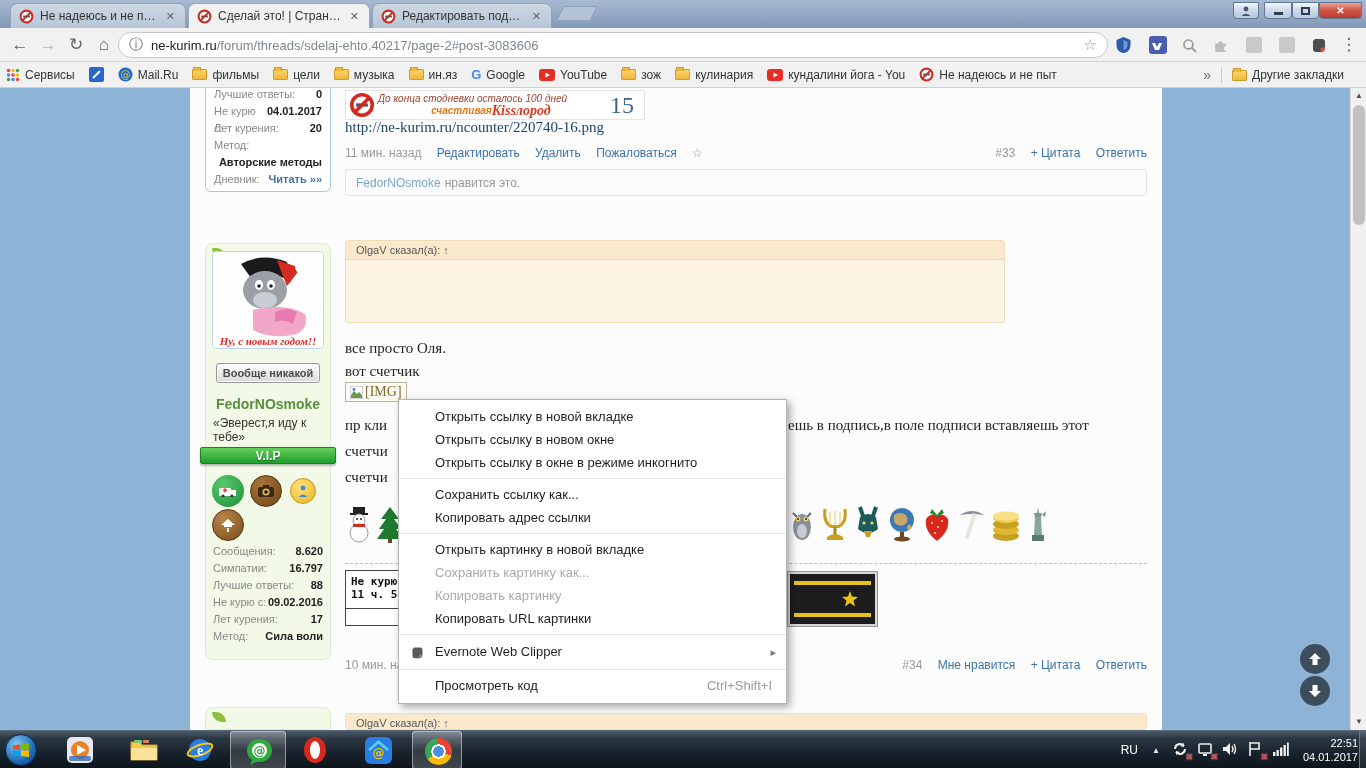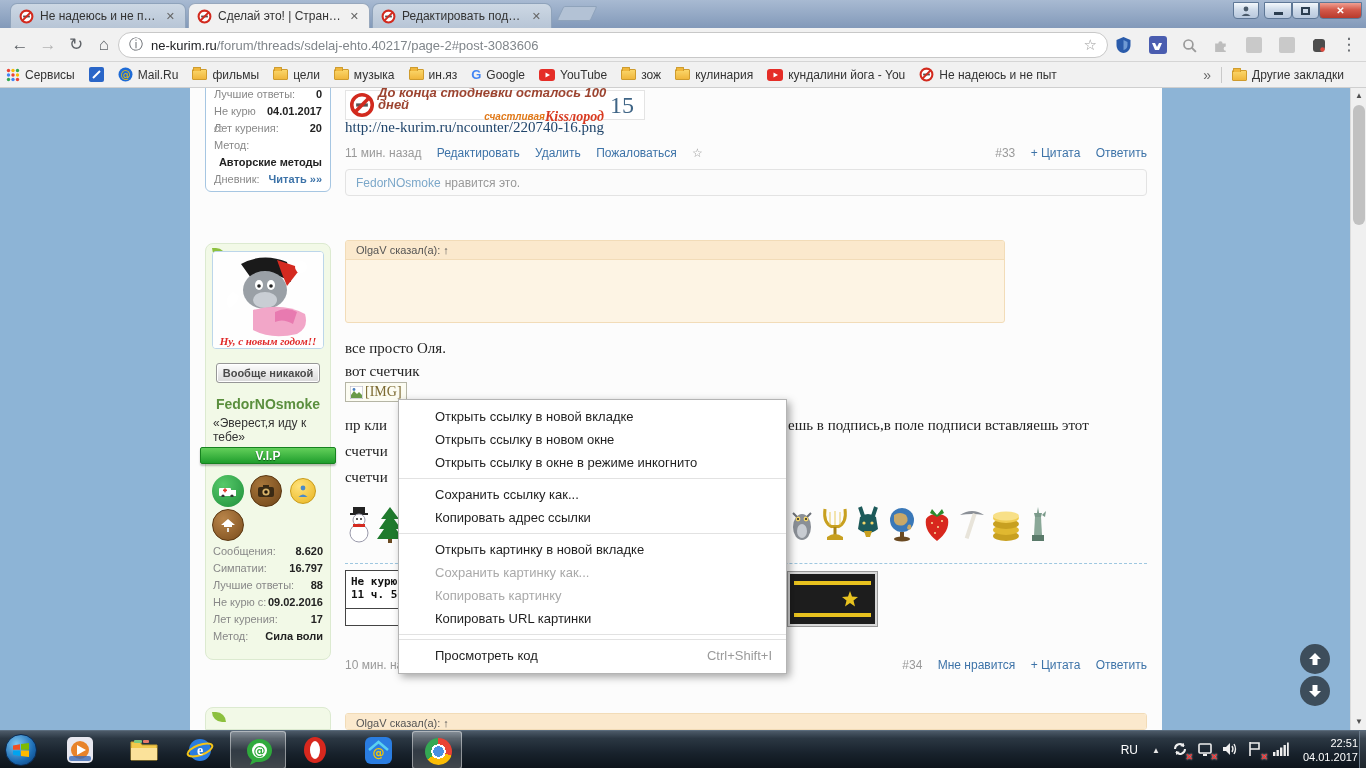--- a/index.html
+++ b/index.html
@@ -314,22 +314,22 @@
         </div>
     </div>
 
     <div class="abs" style="left:345px;top:2px;width:300px;height:30px;background:#fff;border:1px solid #e4e4e4;display:flex;align-items:center">
       <svg width="26" height="26" viewBox="0 0 16 16" style="margin:0 3px">
           <circle cx="8" cy="8" r="6.3" fill="#fff" stroke="#d22a1e" stroke-width="2.2"></circle>
           <rect x="4.4" y="7" width="7.2" height="2" fill="#555"></rect>
           <line x1="3.6" y1="12.4" x2="12.4" y2="3.6" stroke="#d22a1e" stroke-width="2.2"></line>
         </svg>
       <div style="flex:1;line-height:12px">
-        <div style="font-size:13px;font-style:italic;font-weight:bold;color:#9c4430">До конца стодневки осталось 100 дней</div>
-        <div style="display:flex;justify-content:flex-end;padding-right:6px">
+        <div style="font-size:10px;font-style:italic;font-weight:normal;color:#9c4430">До конца стодневки осталось 100 дней</div>
+        <div style="display:flex;justify-content:center;padding-right:6px">
           <span style="font-size:10px;font-style:italic;font-weight:bold;color:#e07818">счастливая</span>
           <span style="font-family:'Liberation Serif',serif;font-style:italic;font-weight:bold;font-size:14px;color:#d93a20">Kissлород</span>
         </div>
       </div>
       <div style="width:34px;font-family:'Liberation Serif',serif;font-size:24px;color:#3f6586">15</div>
     </div>
 
     <div class="bodytxt" style="left:345px;top:31px;color:#20456b">http://ne-kurim.ru/ncounter/220740-16.png</div>
 
     <div class="pfoot" style="left:345px;top:58px">
@@ -580,20 +580,28 @@
       <div class="mi">Открыть ссылку в окне в режиме инкогнито</div>
       <div class="msep"></div>
       <div class="mi">Сохранить ссылку как...</div>
       <div class="mi">Копировать адрес ссылки</div>
       <div class="msep"></div>
       <div class="mi">Открыть картинку в новой вкладке</div>
       <div class="mi dis">Сохранить картинку как...</div>
       <div class="mi dis">Копировать картинку</div>
       <div class="mi">Копировать URL картинки</div>
       <div class="msep"></div>
+      <div class="mi ever">
+        <svg class="eico" width="15" height="15" viewBox="0 0 18 18">
+            <path d="M5 3 3 5v8c0 2 1 3 3 3h5c2 0 4-2 4-5V6c0-2-1-3-3-3Z" fill="#5a5a5a"></path>
+            <circle cx="12.5" cy="13.5" r="2" fill="#888"></circle>
+          </svg>
+        <span>Evernote Web Clipper</span>
+        <span class="subarr">▸</span>
+      </div>
       <div class="msep"></div>
       <div class="mi" style="height:24px;line-height:24px">
         <span>Просмотреть код</span>
         <span class="short">Ctrl+Shift+I</span>
       </div>
     </div>
   </div>
 
   <div id="taskbar">
     <div class="tbicon" style="left:4px;top:2px;width:34px;height:34px">

